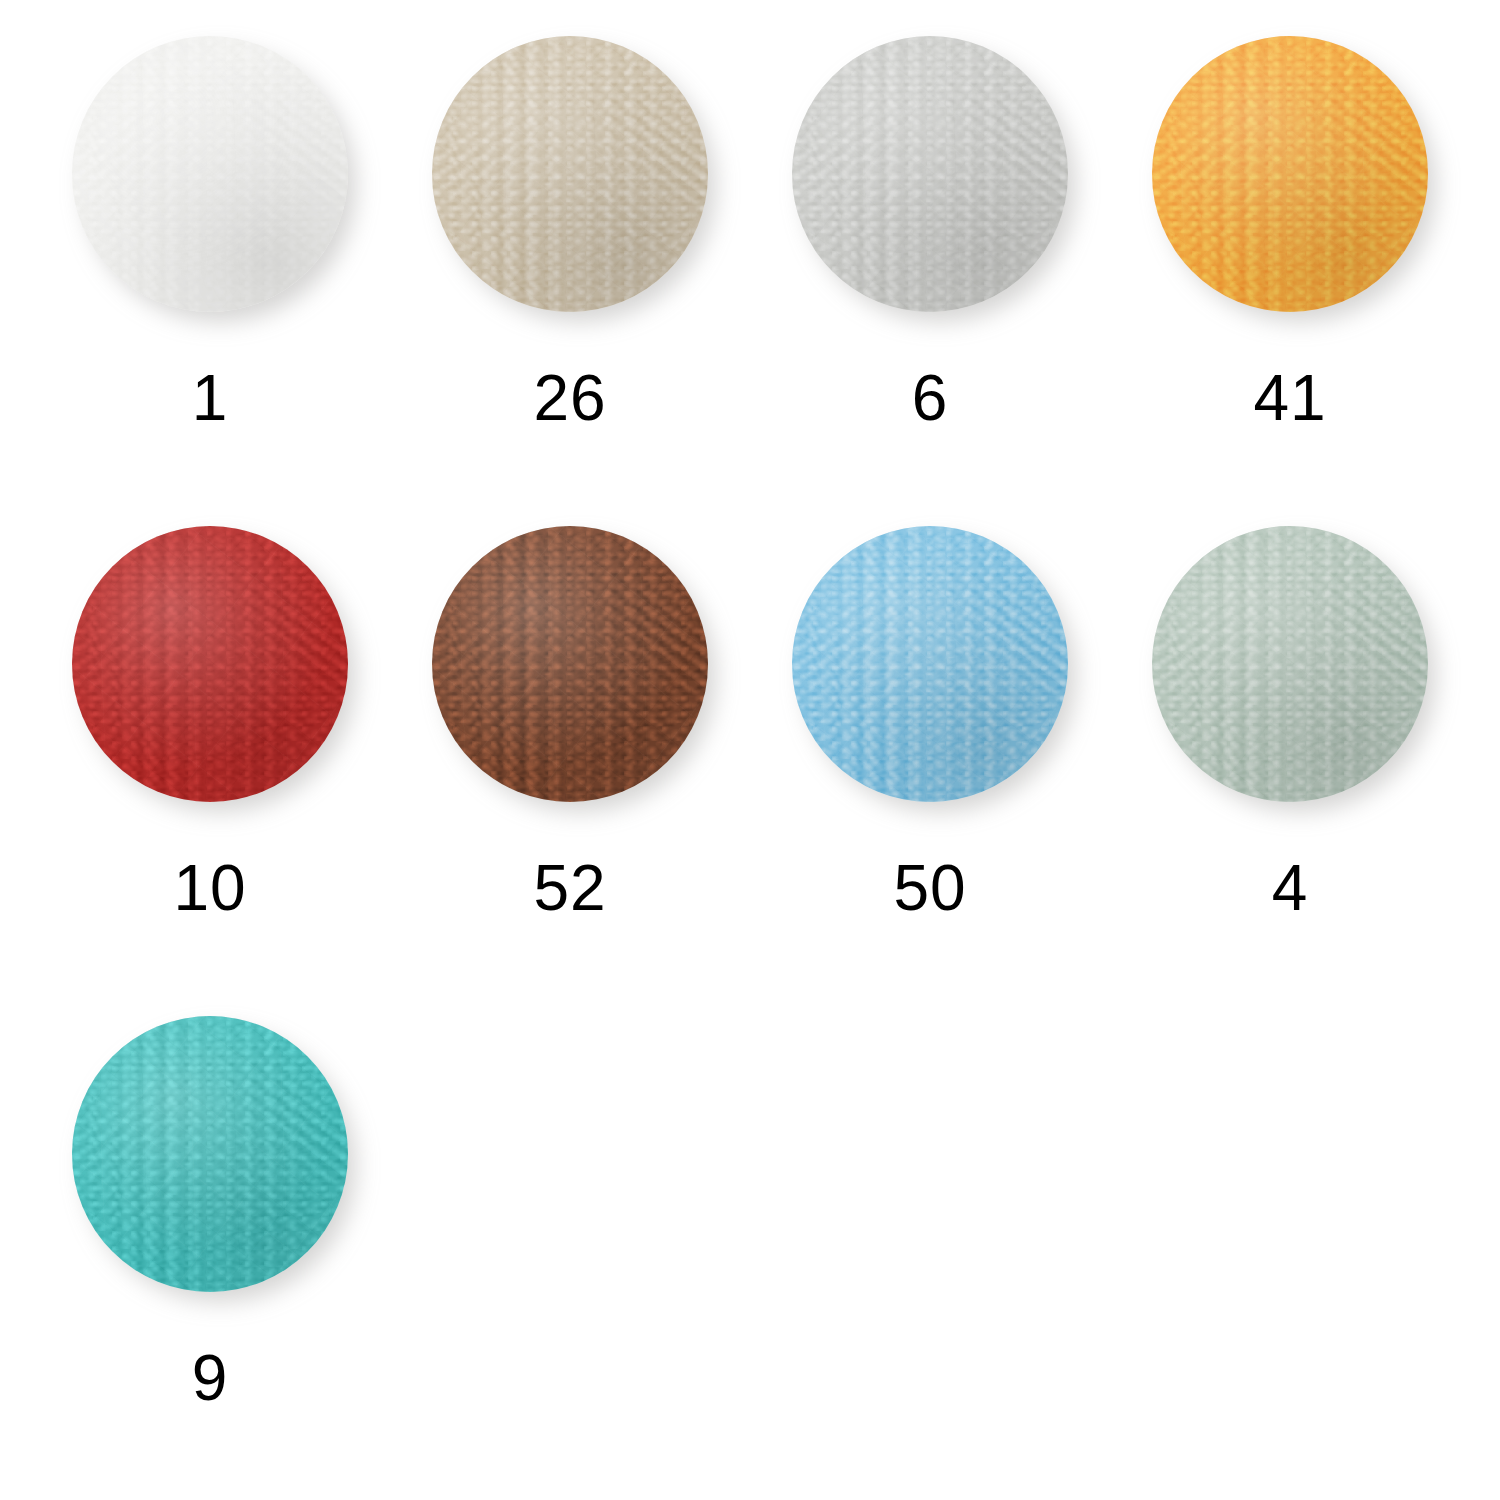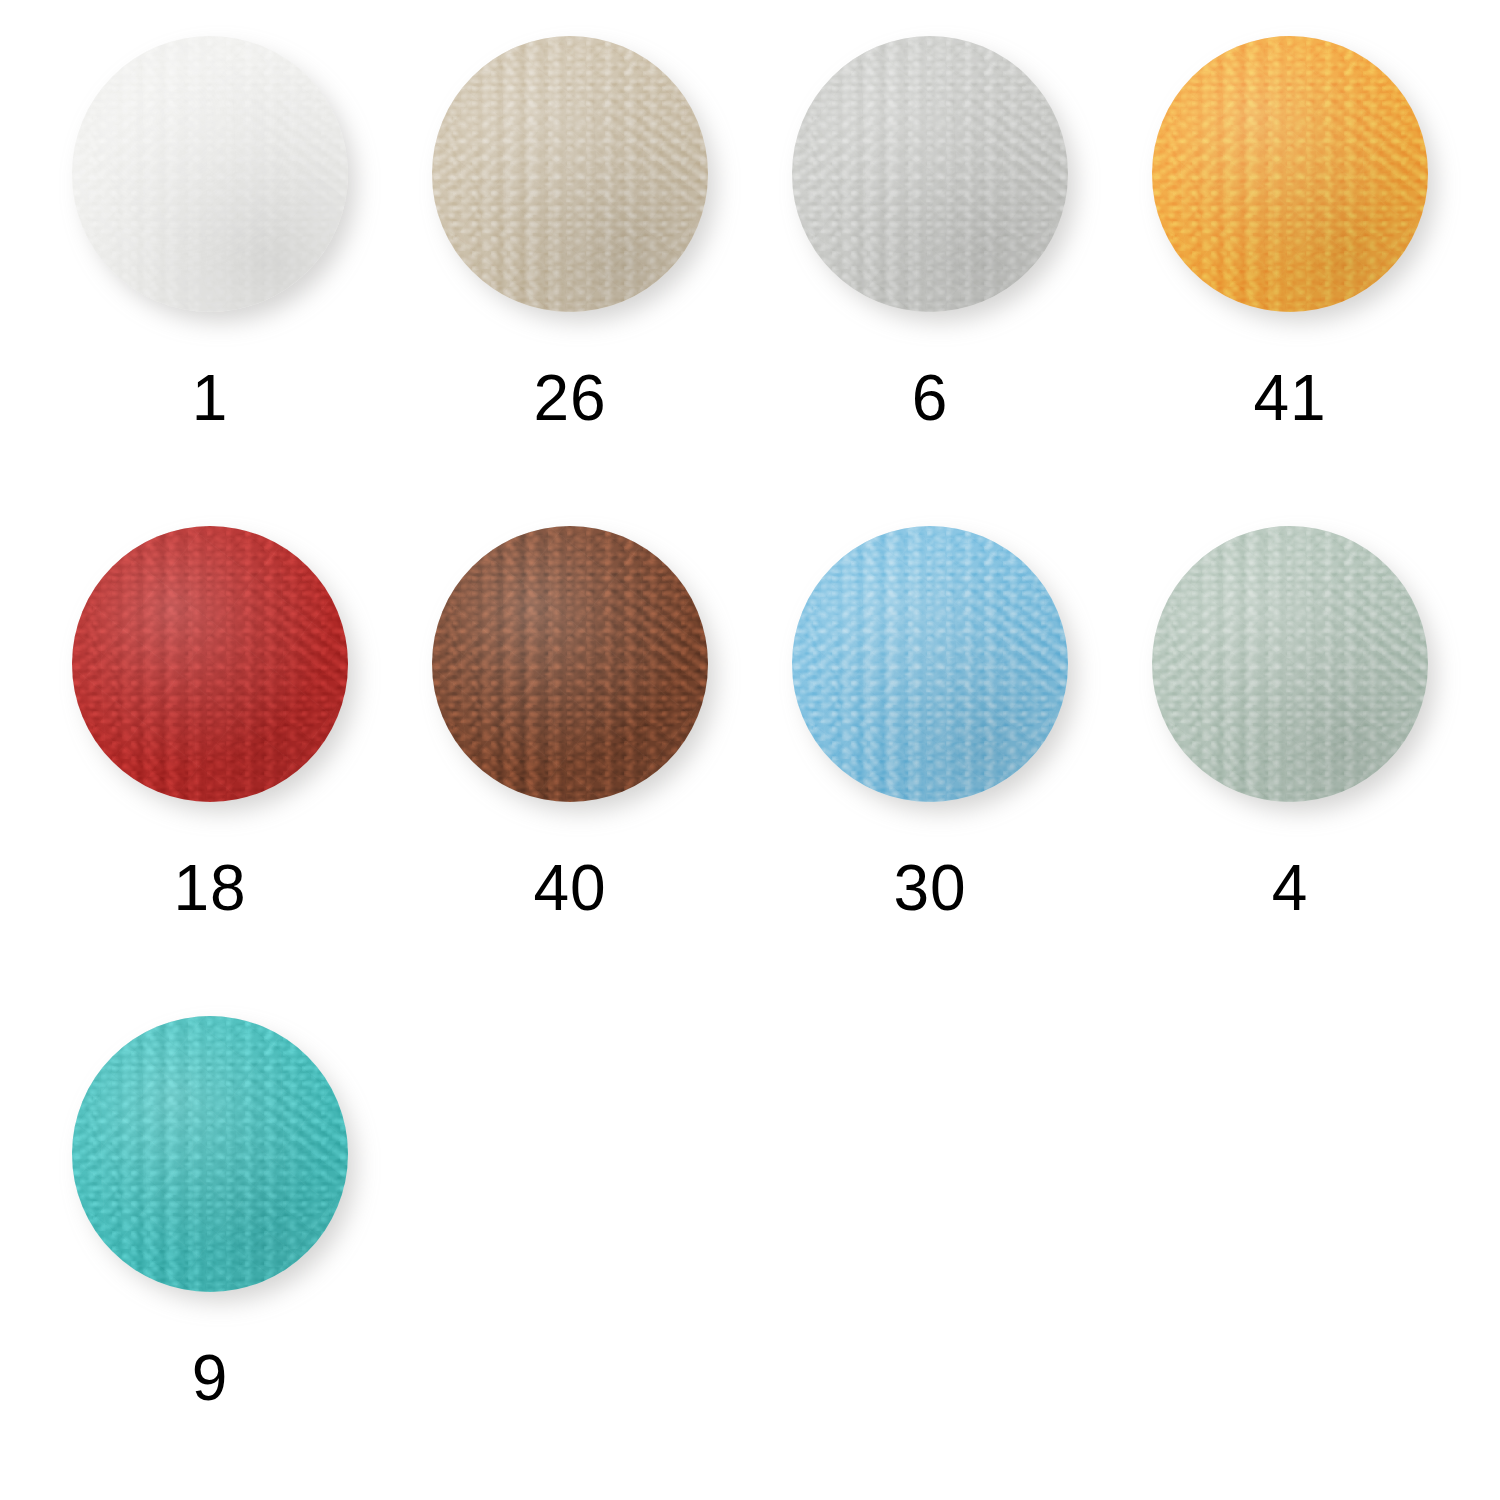--- a/index.html
+++ b/index.html
@@ -200,43 +200,43 @@
     </div>
     <div class="swatch-cell">
       <div class="disc-wrap">
         <div class="disc-shadow"></div>
         <div class="disc" style="background-color: rgb(180, 42, 40);">
           <div class="grain"></div>
           <div class="creases"></div>
           <div class="sheen"></div>
         </div>
       </div>
-      <div class="swatch-label">18</div>
+      <div class="swatch-label">10</div>
     </div>
     <div class="swatch-cell">
       <div class="disc-wrap">
         <div class="disc-shadow"></div>
         <div class="disc" style="background-color: rgb(120, 69, 46);">
           <div class="grain"></div>
           <div class="creases"></div>
           <div class="sheen"></div>
         </div>
       </div>
-      <div class="swatch-label">40</div>
+      <div class="swatch-label">52</div>
     </div>
     <div class="swatch-cell">
       <div class="disc-wrap">
         <div class="disc-shadow"></div>
         <div class="disc" style="background-color: rgb(129, 194, 226);">
           <div class="grain"></div>
           <div class="creases"></div>
           <div class="sheen"></div>
         </div>
       </div>
-      <div class="swatch-label">30</div>
+      <div class="swatch-label">50</div>
     </div>
     <div class="swatch-cell">
       <div class="disc-wrap">
         <div class="disc-shadow"></div>
         <div class="disc" style="background-color: rgb(181, 198, 187);">
           <div class="grain"></div>
           <div class="creases"></div>
           <div class="sheen"></div>
         </div>
       </div>

